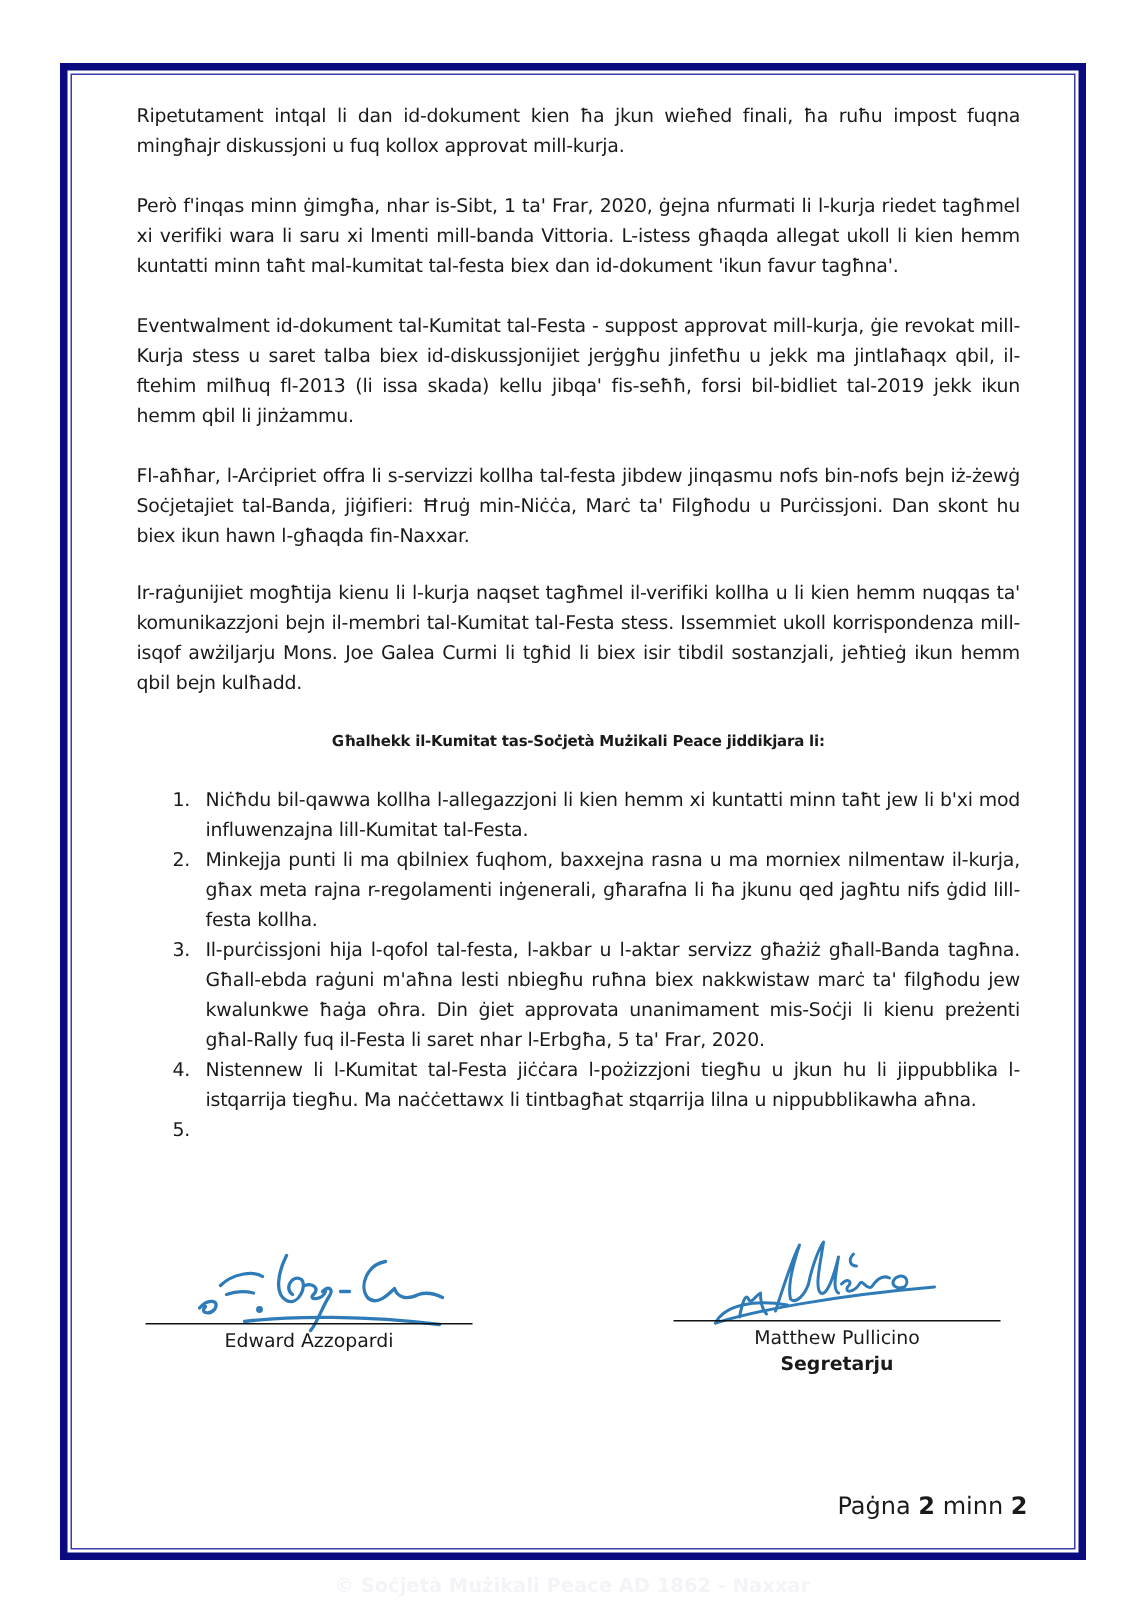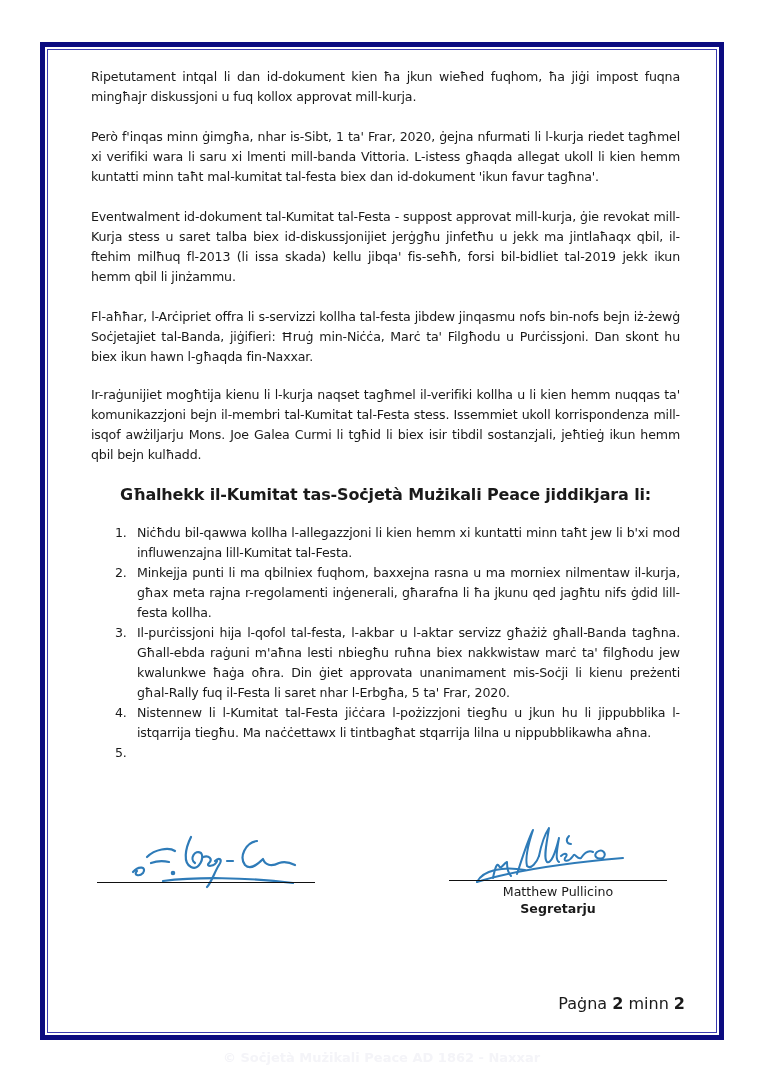--- a/index.html
+++ b/index.html
@@ -15,21 +15,21 @@
       position: absolute; left: 2px; top: 2px; right: 2px; bottom: 2px;
       border: 1px solid #3a3ab0;
     }
     .content {
       position: absolute; left: 46px; top: 20px; width: 589px;
       font-size: 12.6px; line-height: 20px; letter-spacing: -0.15px;
     }
     .para { margin: 0 0 20px 0; text-align: justify; }
     .para.last { margin-bottom: 18px; }
     .heading {
-      text-align: center; font-weight: bold; font-size: 16px; margin: 0 0 18px 0;
+      text-align: center; font-weight: bold; font-size: 10px; margin: 0 0 18px 0;
     }
     .list { margin: 0; padding: 0; list-style: none; }
     .list li { position: relative; padding-left: 46px; text-align: justify; }
     .list .num { position: absolute; left: 24px; top: 0; }
     .sig-block { position: absolute; width: 218px; text-align: center; font-size: 12.6px; line-height: 17px; }
     .sig-block .line { border-top: 1.5px solid #111; margin-bottom: 2px; }
     .sig-block .title { font-weight: bold; }
     .sig-svg { position: absolute; }
     .page-num { position: absolute; right: 34px; bottom: 22px; font-size: 16px; }
     .page-num b { font-weight: bold; }
@@ -38,21 +38,21 @@
       font-weight: bold; font-size: 13px; color: #f4f4f8;
     }
   </style>
 </head>
 <body>
 
 <div class="frame-outer">
   <div class="frame-inner"></div>
 
   <div class="content">
-    <p class="para">Ripetutament intqal li dan id-dokument kien ħa jkun wieħed fuqhom, ħa jiġi impost fuqna mingħajr diskussjoni u fuq kollox approvat mill-kurja.</p>
+    <p class="para">Ripetutament intqal li dan id-dokument kien ħa jkun wieħed finali, ħa ruħu impost fuqna mingħajr diskussjoni u fuq kollox approvat mill-kurja.</p>
     <p class="para">Però f'inqas minn ġimgħa, nhar is-Sibt, 1 ta' Frar, 2020, ġejna nfurmati li l-kurja riedet tagħmel xi verifiki wara li saru xi lmenti mill-banda Vittoria. L-istess għaqda allegat ukoll li kien hemm kuntatti minn taħt mal-kumitat tal-festa biex dan id-dokument 'ikun favur tagħna'.</p>
     <p class="para">Eventwalment id-dokument tal-Kumitat tal-Festa - suppost approvat mill-kurja, ġie revokat mill-Kurja stess u saret talba biex id-diskussjonijiet jerġgħu jinfetħu u jekk ma jintlaħaqx qbil, il-ftehim milħuq fl-2013 (li issa skada) kellu jibqa' fis-seħħ, forsi bil-bidliet tal-2019 jekk ikun hemm qbil li jinżammu.</p>
     <p class="para last">Fl-aħħar, l-Arċipriet offra li s-servizzi kollha tal-festa jibdew jinqasmu nofs bin-nofs bejn iż-żewġ Soċjetajiet tal-Banda, jiġifieri: Ħruġ min-Niċċa, Marċ ta' Filgħodu u Purċissjoni. Dan skont hu biex ikun hawn l-għaqda fin-Naxxar.</p>
     <p class="para">Ir-raġunijiet mogħtija kienu li l-kurja naqset tagħmel il-verifiki kollha u li kien hemm nuqqas ta' komunikazzjoni bejn il-membri tal-Kumitat tal-Festa stess. Issemmiet ukoll korrispondenza mill-isqof awżiljarju Mons. Joe Galea Curmi li tgħid li biex isir tibdil sostanzjali, jeħtieġ ikun hemm qbil bejn kulħadd.</p>
 
     <p class="heading">Għalhekk il-Kumitat tas-Soċjetà Mużikali Peace jiddikjara li:</p>
 
     <ol class="list">
       <li>
         <span class="num">1.</span>
@@ -85,20 +85,21 @@
       <path d="M66 10 C60 22 58 36 66 40 C74 44 80 30 76 26 C70 22 64 32 70 36"></path>
       <path d="M78 30 C84 28 88 32 84 36 C80 40 90 40 92 34"></path>
       <path d="M90 34 C94 30 98 32 94 38 C90 44 86 56 82 60"></path>
       <path d="M102 34 L108 34"></path>
       <path d="M132 14 C120 16 114 30 120 38 C126 44 134 36 138 32 C140 38 146 40 154 36 C160 34 166 36 170 38"></path>
       <path d="M38 54 C70 50 120 50 168 56"></path>
     </g>
   </svg>
   <div class="sig-block" style="left:52px; top:835px;">
     <div class="line"></div>
+    <div>Edward Azzopardi</div>
   </div>
 
   <svg class="sig-svg" style="left:428px; top:775px;" width="170" height="70" viewBox="0 0 170 70">
     <g fill="none" stroke="#2e7bb8" stroke-width="2" stroke-linecap="round" stroke-linejoin="round">
       <path d="M4 60 C30 52 80 42 150 36"></path>
       <path d="M4 60 C10 48 30 44 52 48"></path>
       <path d="M20 56 C22 46 24 40 26 44 C28 48 30 42 34 40 C34 48 36 52 38 54"></path>
       <path d="M44 52 C48 40 54 20 60 8 C56 20 52 36 54 44 C58 48 64 40 66 34"></path>
       <path d="M66 34 C68 24 72 12 76 6 C74 20 70 36 74 40 C78 42 82 32 86 16 C84 28 82 38 86 40"></path>
       <path d="M88 34 C92 30 96 32 92 36 C90 40 96 40 100 34 C102 30 104 38 108 36 C112 30 116 28 120 30"></path>

